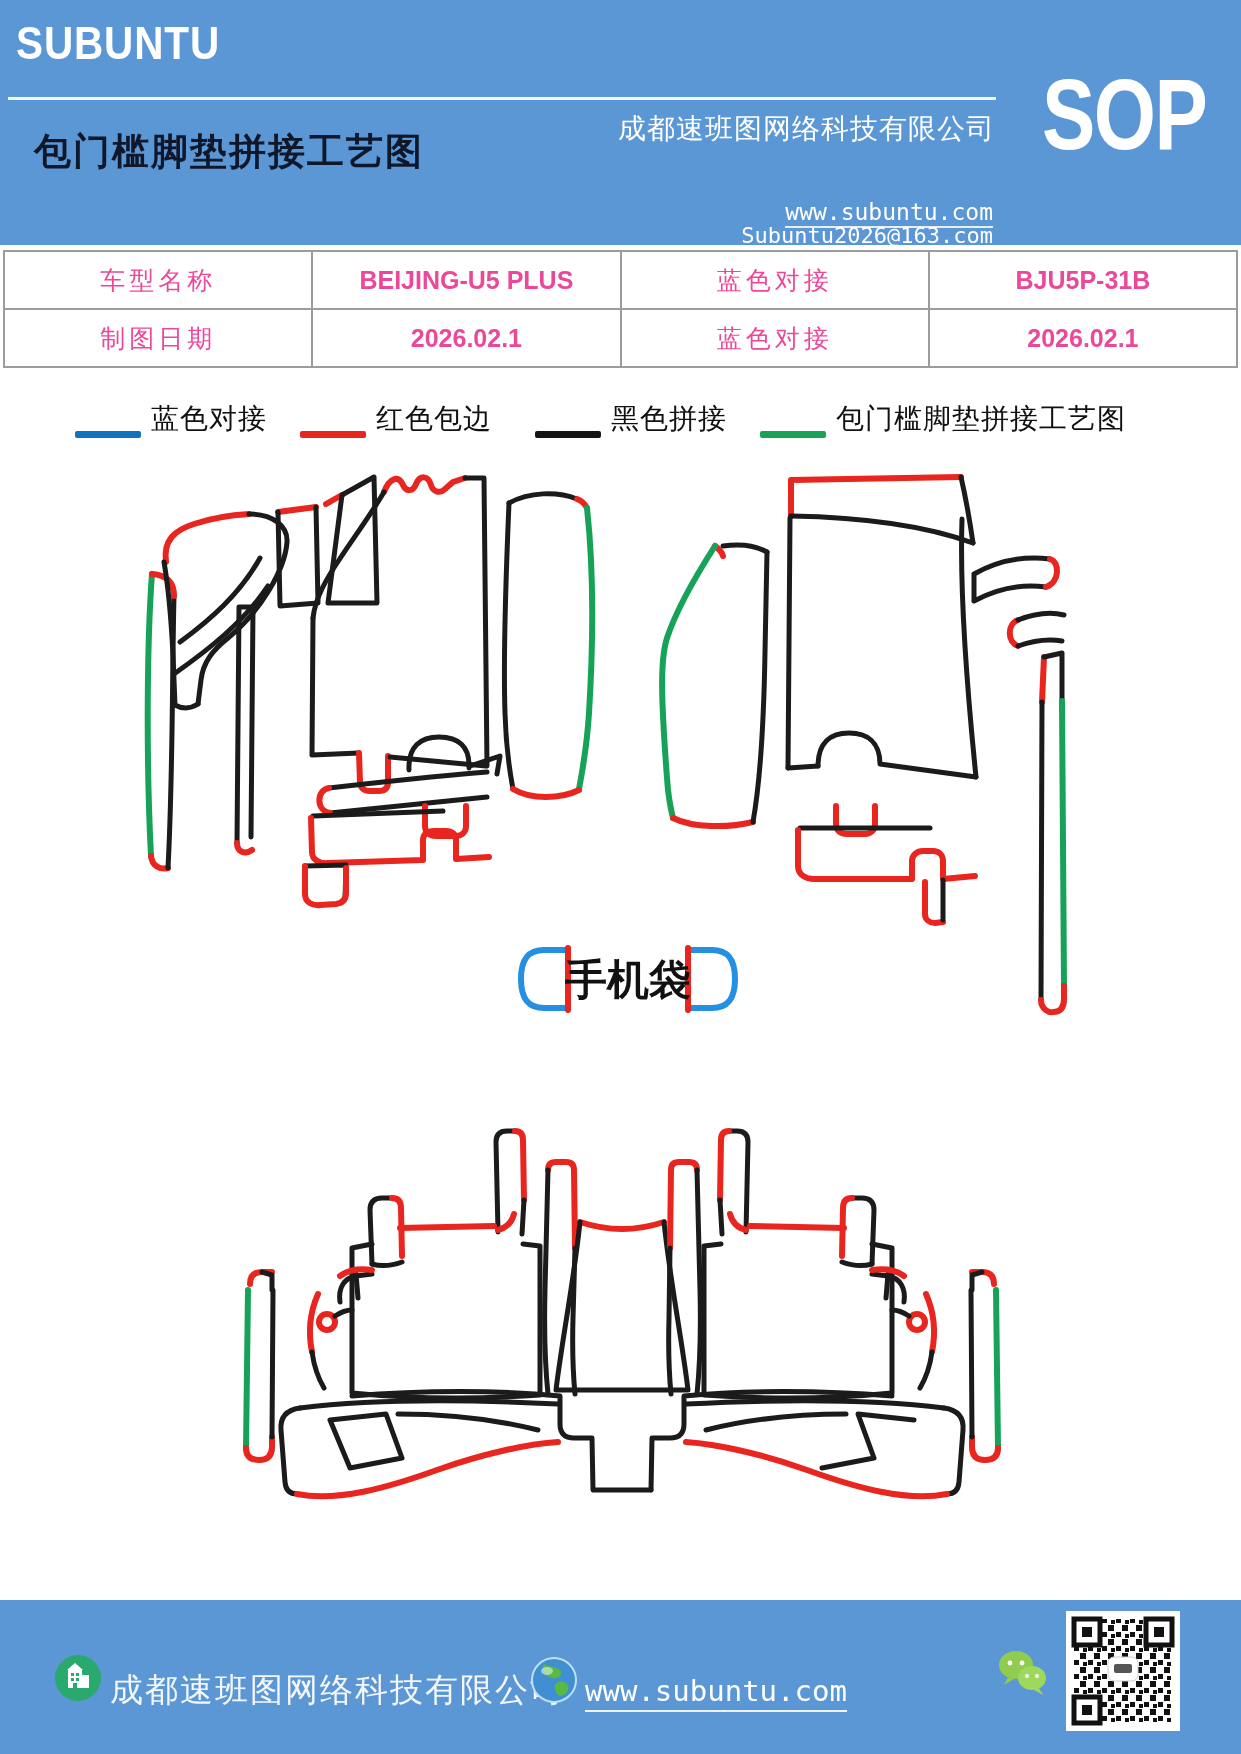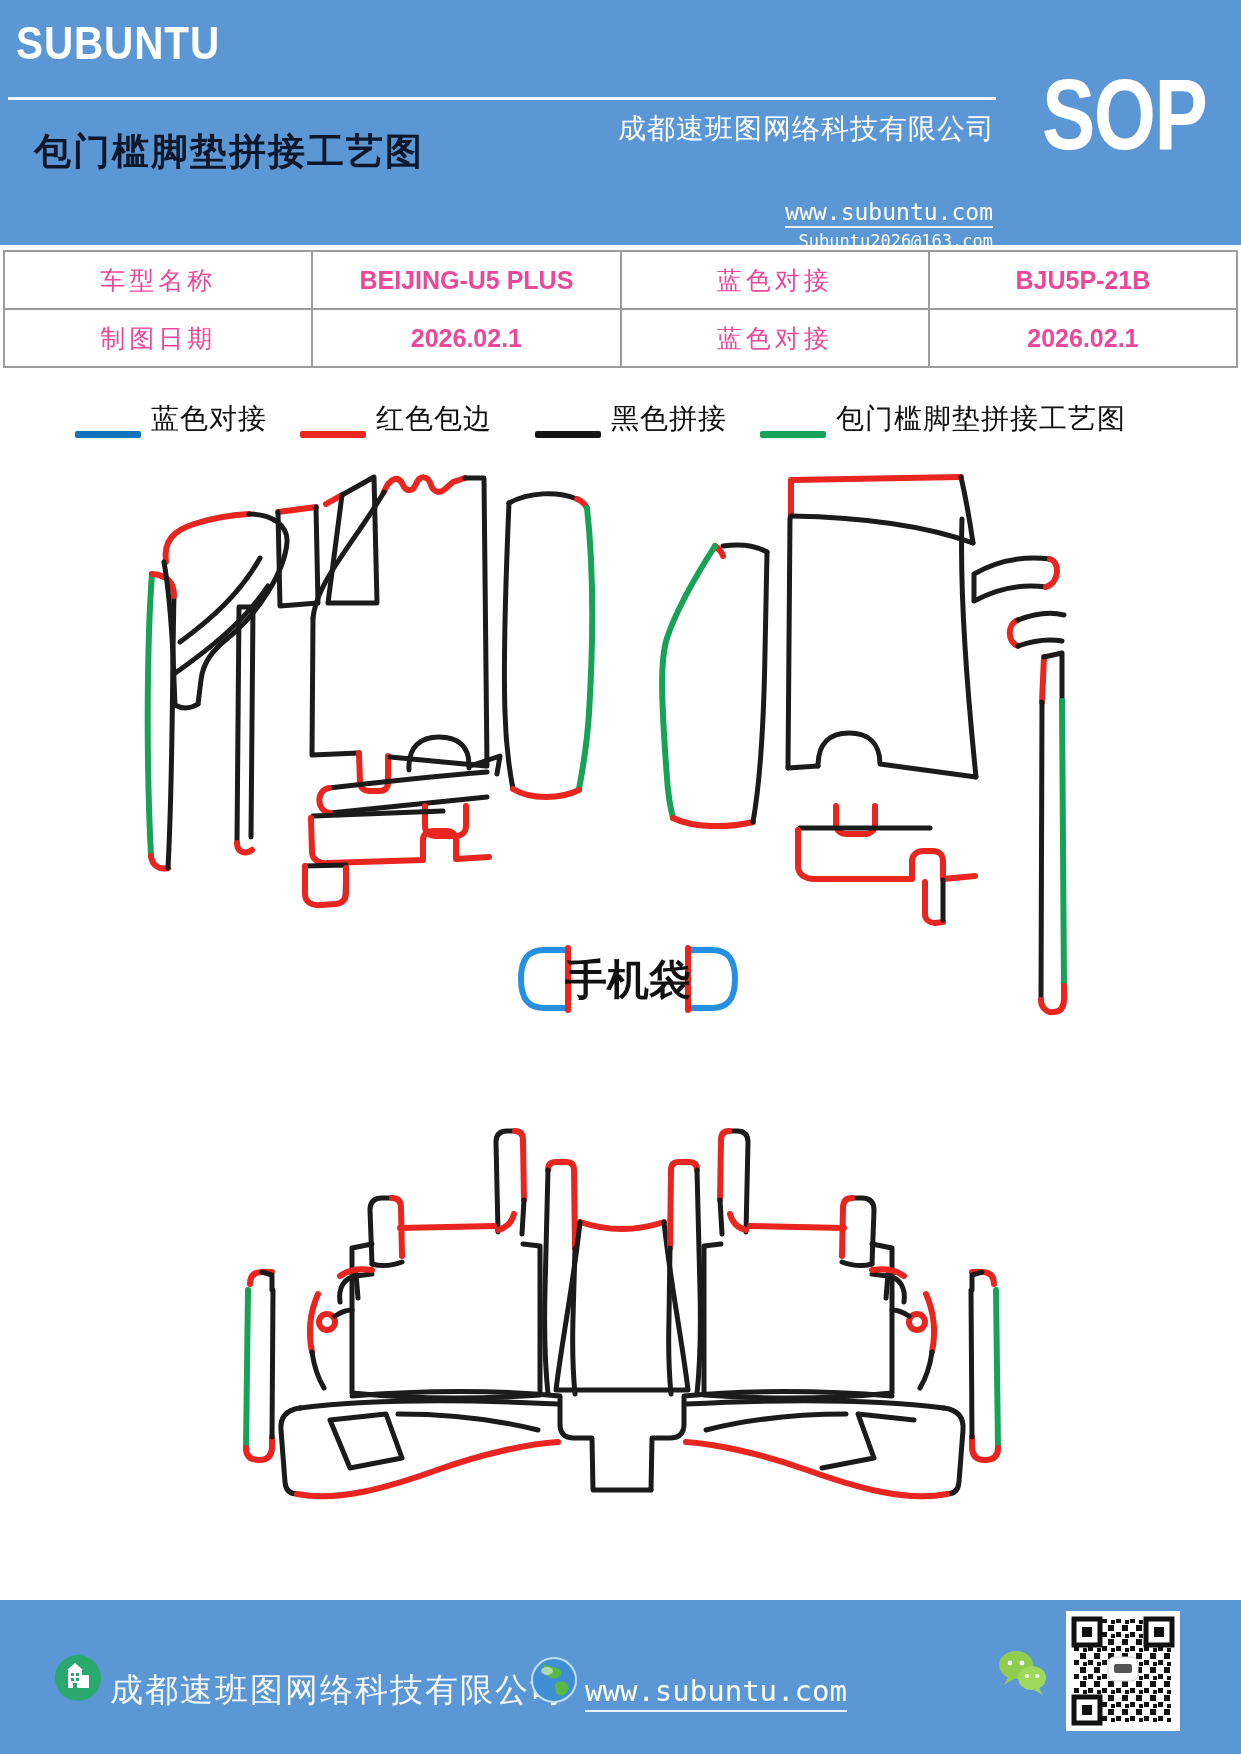--- a/index.html
+++ b/index.html
@@ -8,21 +8,21 @@
 
   
   .header{position:absolute;left:0;top:0;width:1241px;height:245px;background:#5b97d5;}
   .brand{position:absolute;left:16px;top:16px;color:#fff;font-size:46px;font-weight:bold;
          letter-spacing:1px;transform:scaleX(.88);transform-origin:left top;}
   .hr-line{position:absolute;left:8px;top:97px;width:988px;height:3px;background:#f2f6fb;}
   .doc-title{position:absolute;left:34px;top:127px;color:#0f172a;font-size:37px;font-weight:bold;letter-spacing:2px;}
   .hdr-company{position:absolute;right:246px;top:110px;color:#fff;font-size:28px;letter-spacing:1px;}
   .hdr-site{position:absolute;right:248px;top:199px;color:#fff;font-size:23px;
             font-family:"DejaVu Sans Mono",monospace;border-bottom:2px solid #e8eef6;padding-bottom:1px;}
-  .hdr-mail{position:absolute;right:248px;top:231px;color:#fff;font-size:17px;font-family:"DejaVu Sans Mono",monospace;margin-left:19px;}
+  .hdr-mail{position:absolute;right:248px;top:223px;color:#fff;font-size:22px;font-family:"DejaVu Sans Mono",monospace;margin-left:19px;}
   .sop{position:absolute;left:1042px;top:64px;color:#fff;font-size:100px;font-weight:bold;line-height:1;
        transform:scaleX(.80);transform-origin:left top;letter-spacing:-2px;}
 
   
   .info-table{position:absolute;left:3px;top:250px;width:1235px;border-collapse:collapse;}
   .info-table td{border:2px solid #9c9c9c;height:54px;text-align:center;vertical-align:middle;
                  font-size:25px;color:#ec4899;background:#fff;}
   .info-table td.lbl{letter-spacing:4px;}
   .info-table td.val{font-weight:600;letter-spacing:0;}
 
@@ -60,21 +60,21 @@
     <div class="hdr-mail">Subuntu2026@163.com</div>
     <div class="sop">SOP</div>
   </div>
 
   <table class="info-table">
     <tbody>
         <tr>
       <td class="lbl" style="width:25%">车型名称</td>
       <td class="val" style="width:25%">BEIJING-U5 PLUS</td>
       <td class="lbl" style="width:25%">蓝色对接</td>
-      <td class="val" style="width:25%">BJU5P-21B</td>
+      <td class="val" style="width:25%">BJU5P-31B</td>
     </tr>
     <tr>
       <td class="lbl">制图日期</td>
       <td class="val">2026.02.1</td>
       <td class="lbl">蓝色对接</td>
       <td class="val">2026.02.1</td>
     </tr>
   </tbody>
     </table>
 

